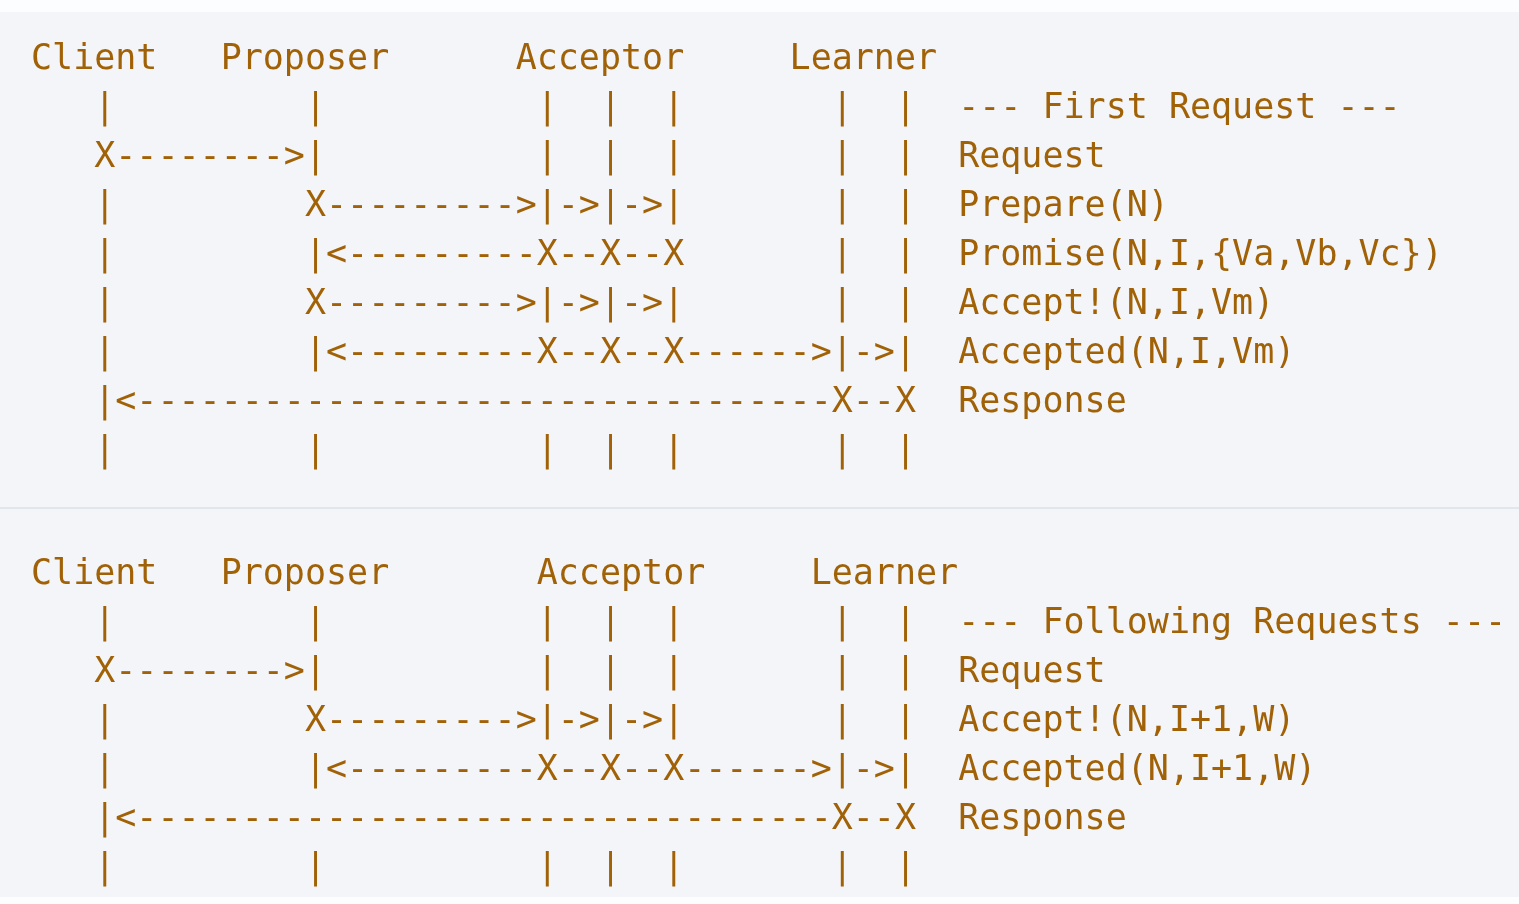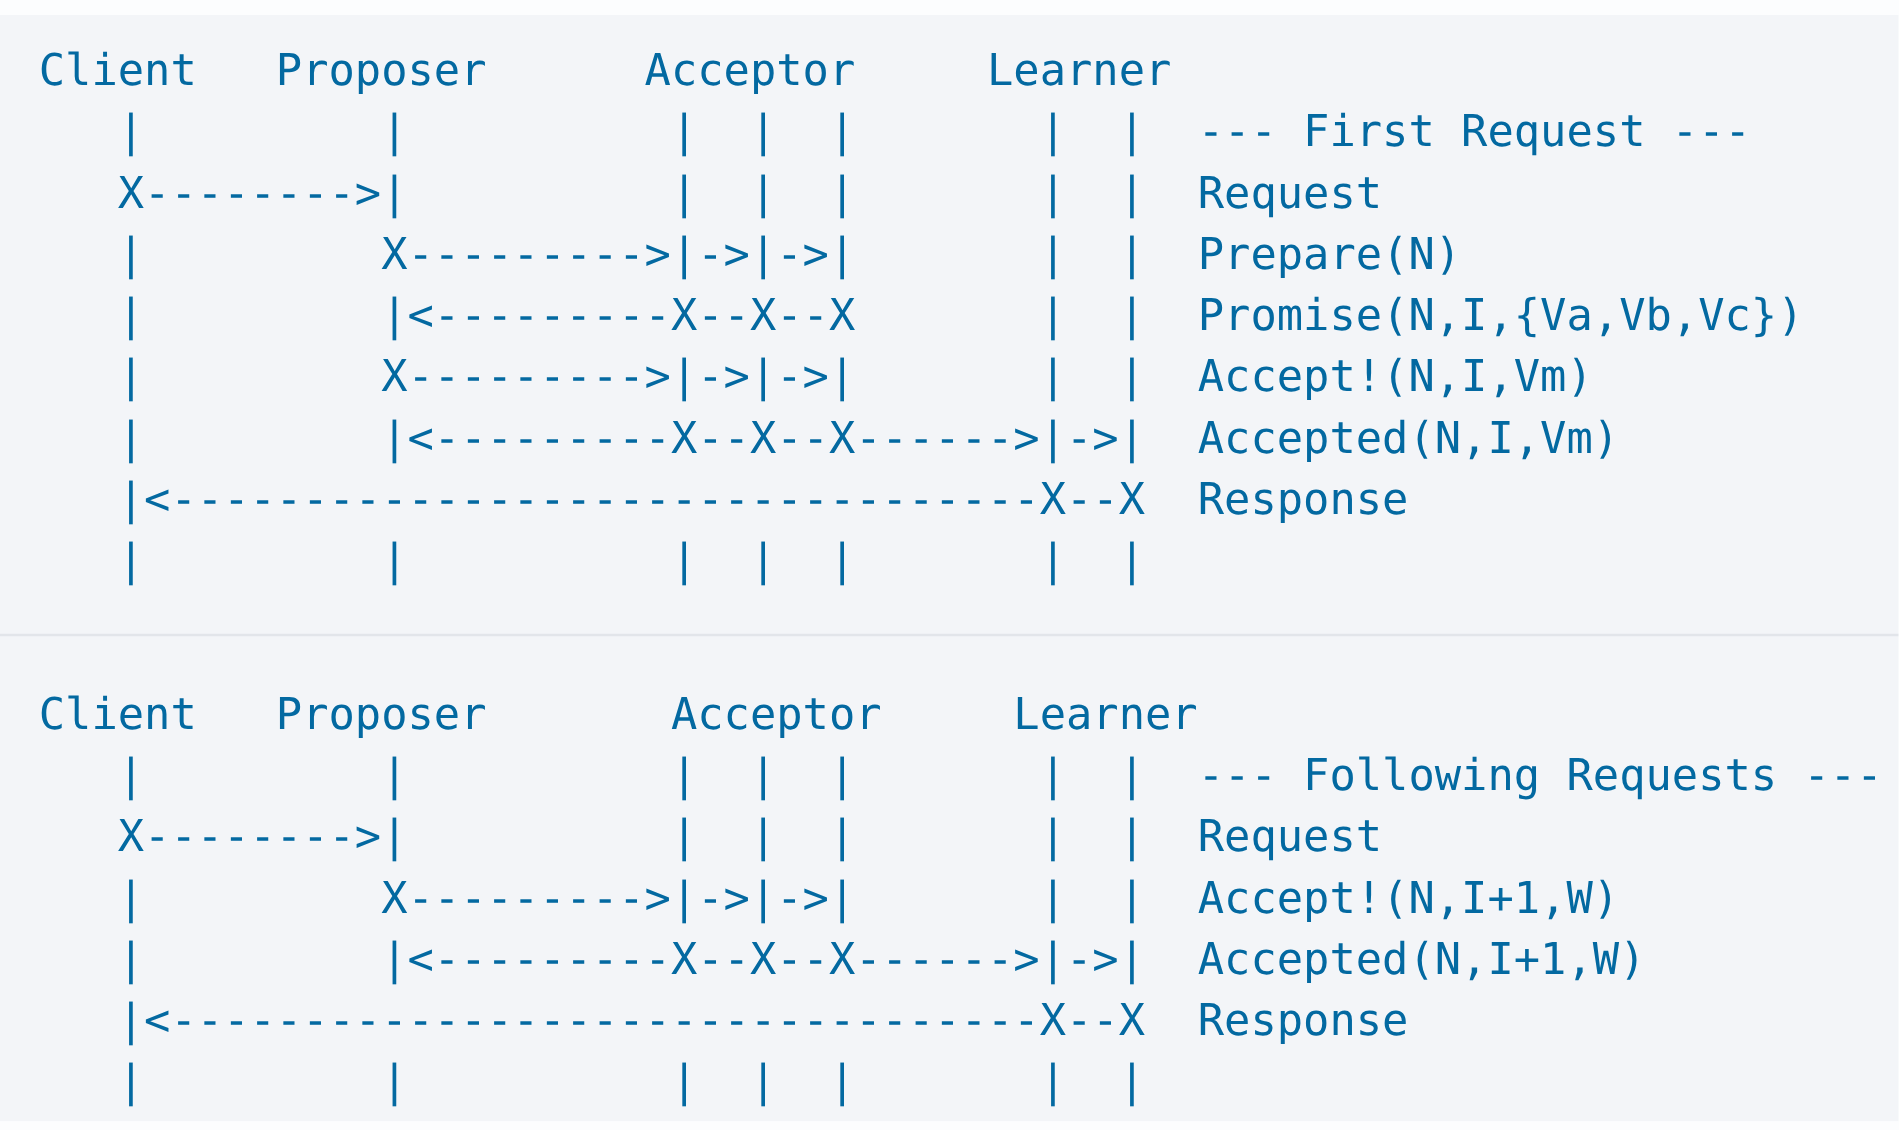--- a/index.html
+++ b/index.html
@@ -33,21 +33,21 @@
   }
   pre.ascii-block {
     position: absolute;
     left: 31px;
     margin: 0;
     padding: 0;
     font-family: "DejaVu Sans Mono", "Liberation Mono", monospace;
     font-size: 35px;
     line-height: 49px;
     font-weight: 500;
-    color: #0369a1;
+    color: #a16207;
     white-space: pre;
     letter-spacing: 0;
   }
   .block-1 { top: 21px; }
   .block-2 { top: 536px; }
   .divider {
     position: absolute;
     top: 495px;
     left: 0;
     right: 0;

